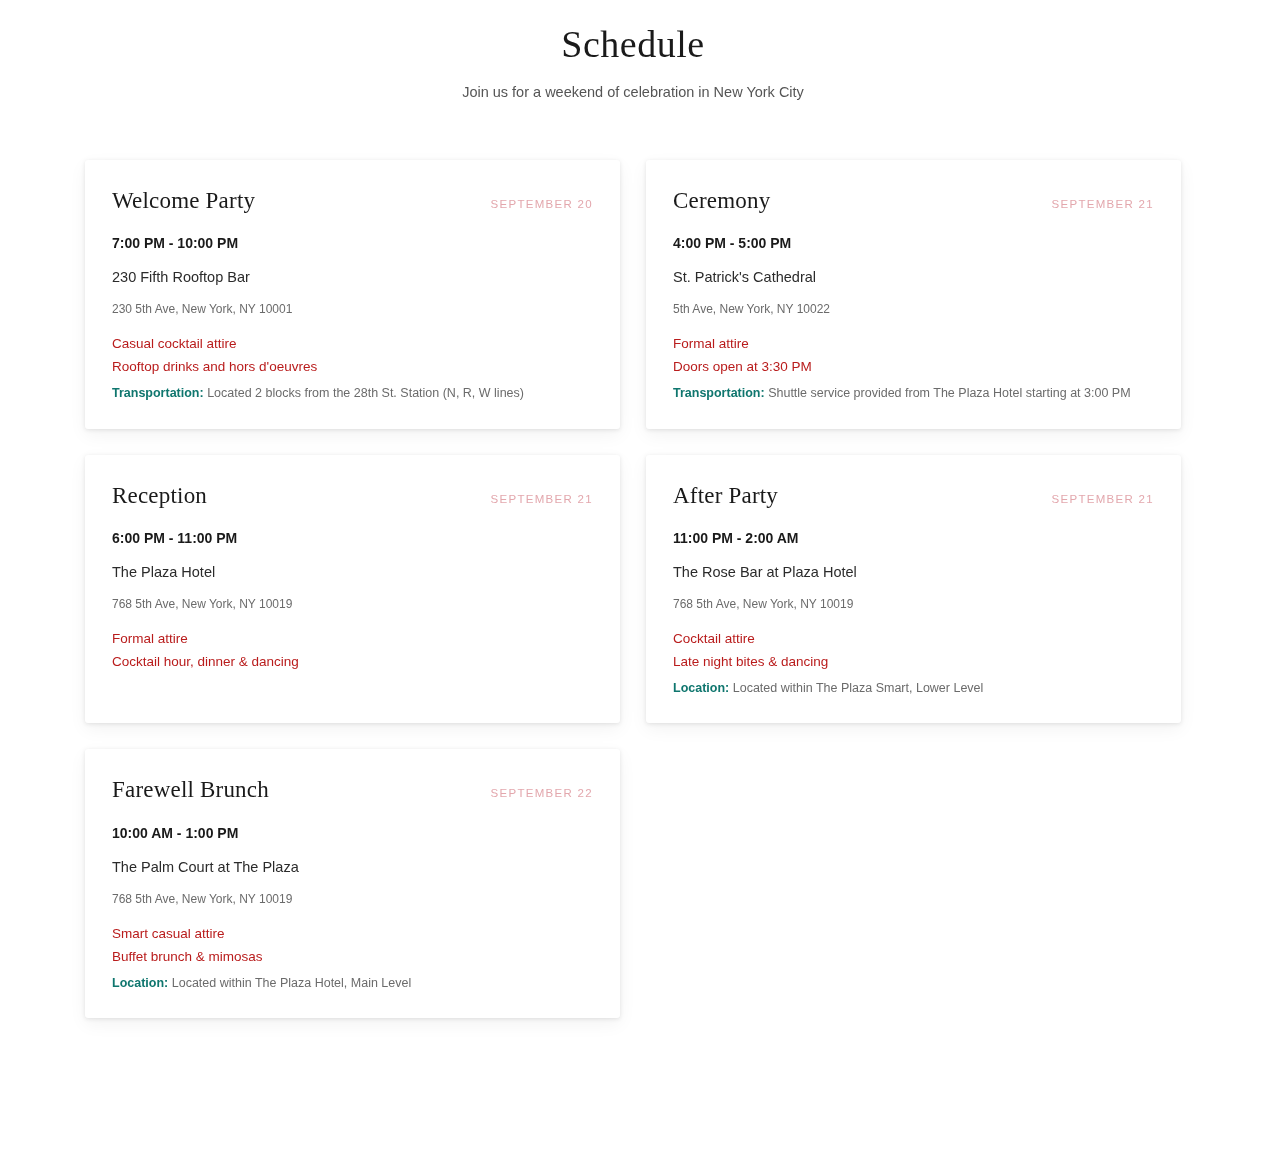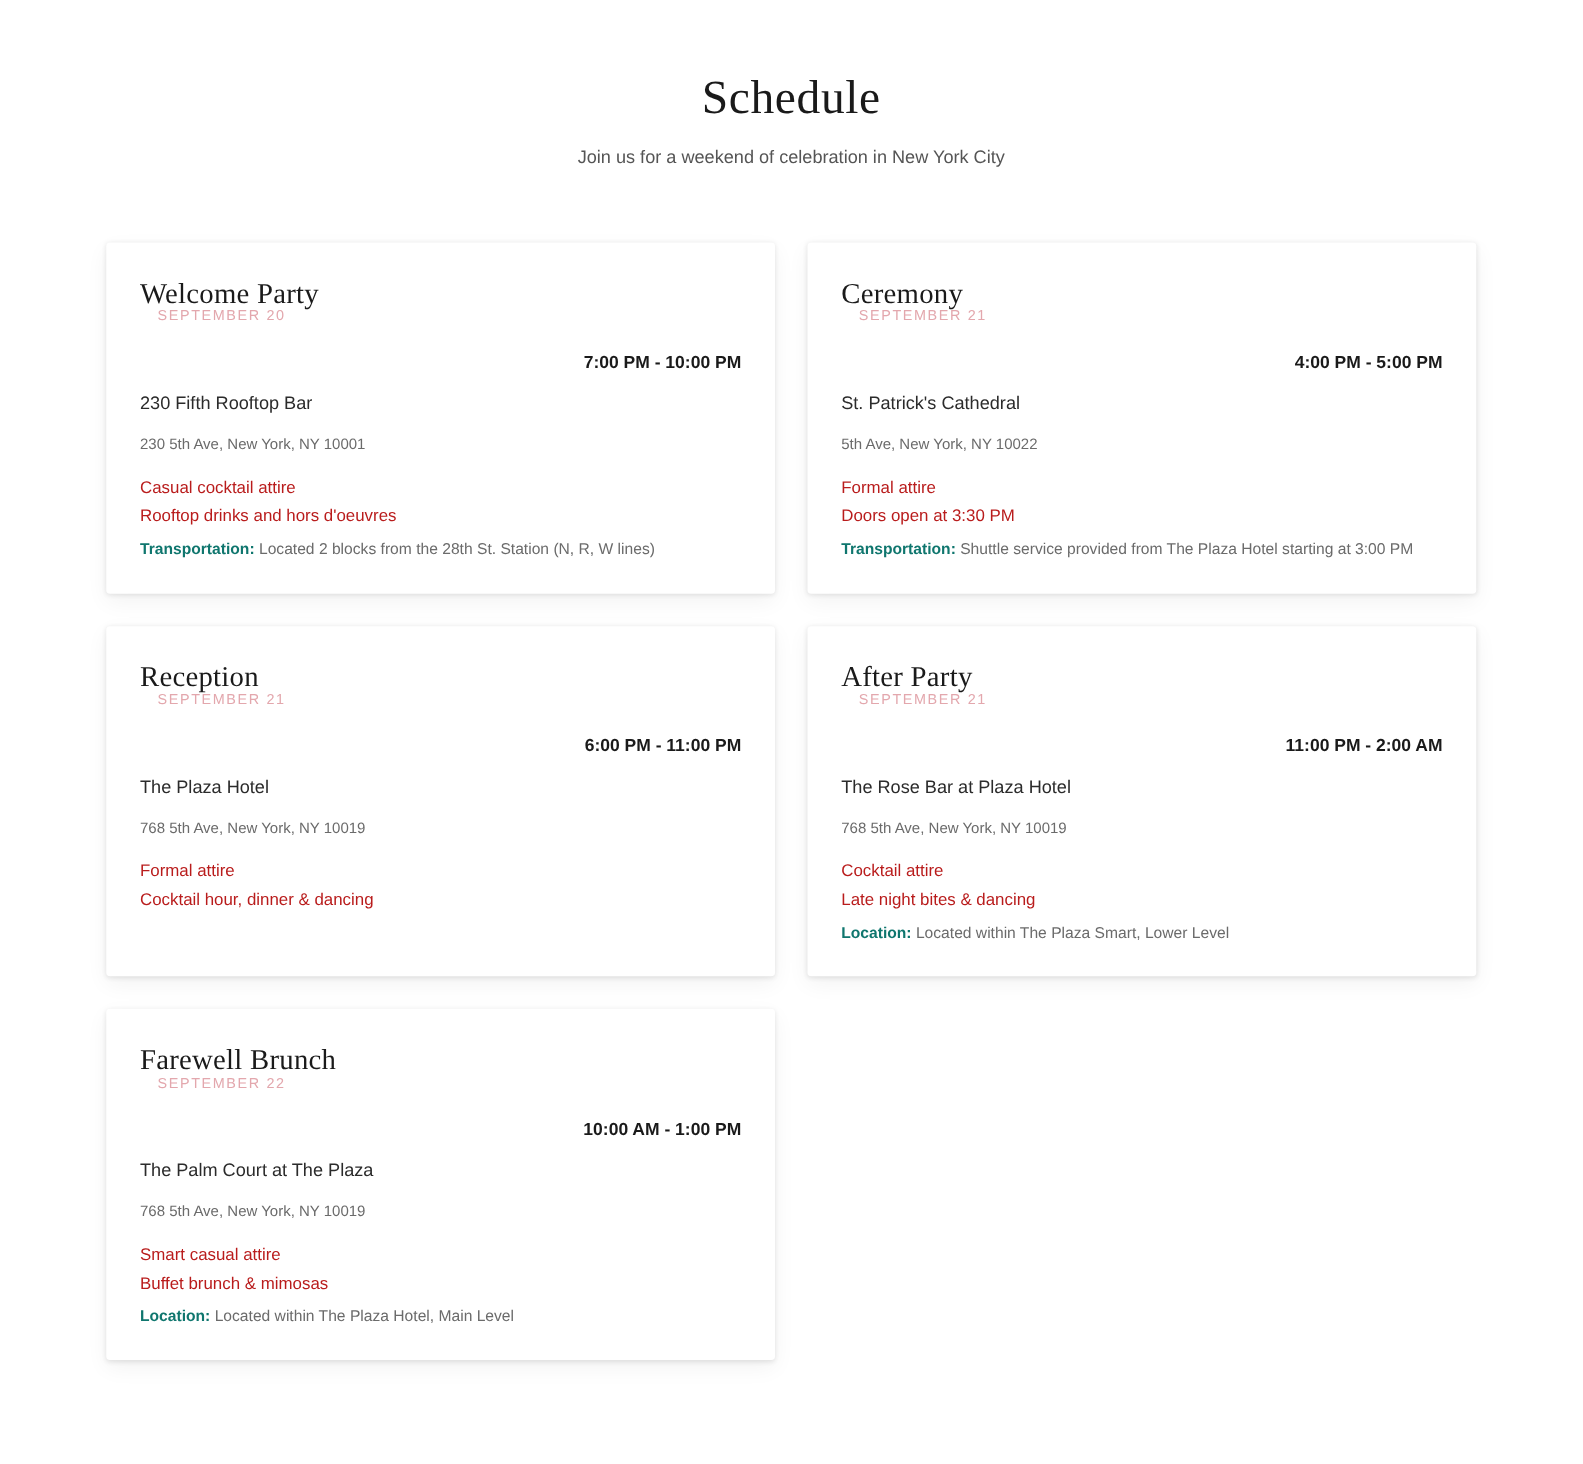--- a/index.html
+++ b/index.html
@@ -10,21 +10,21 @@
     width: 1266px;
   }
   body {
     font-family: "Liberation Sans", sans-serif;
     color: #333333;
     -webkit-font-smoothing: antialiased;
   }
   .page {
     width: 1266px;
     min-height: 1171px;
-    padding-top: 58px;
+    padding-top: 24px;
   }
   .page-header {
     text-align: center;
     margin-bottom: 60px;
   }
   .page-title {
     font-family: "Liberation Serif", serif;
     font-size: 38px;
     font-weight: 400;
     letter-spacing: 0.5px;
@@ -50,23 +50,22 @@
     width: 535px;
     background: #ffffff;
     border-radius: 3px;
     box-shadow: 0 1px 4px rgba(0,0,0,0.10), 0 6px 18px rgba(0,0,0,0.05);
     padding: 28px 27px 26px 27px;
     position: relative;
   }
   .card-top {
     display: flex;
     align-items: baseline;
-    justify-content: flex-end;
+    justify-content: space-between;
     margin-bottom: 22px;
-    flex-direction: column;
   }
   .event-name {
     font-family: "Liberation Serif", serif;
     font-size: 23px;
     font-weight: 400;
     color: #1a1a1a;
     letter-spacing: 0.2px;
     line-height: 1.1;
   }
   .event-date {
@@ -75,21 +74,20 @@
     color: #e3a7ad;
     text-transform: uppercase;
     white-space: nowrap;
     padding-left: 14px;
   }
   .event-time {
     font-size: 14px;
     font-weight: 700;
     color: #1a1a1a;
     margin-bottom: 18px;
-    text-align: right;
   }
   .event-venue {
     font-size: 14.5px;
     color: #2b2b2b;
     margin-bottom: 17px;
   }
   .event-address {
     font-size: 12px;
     color: #6b6b6b;
     margin-bottom: 20px;

